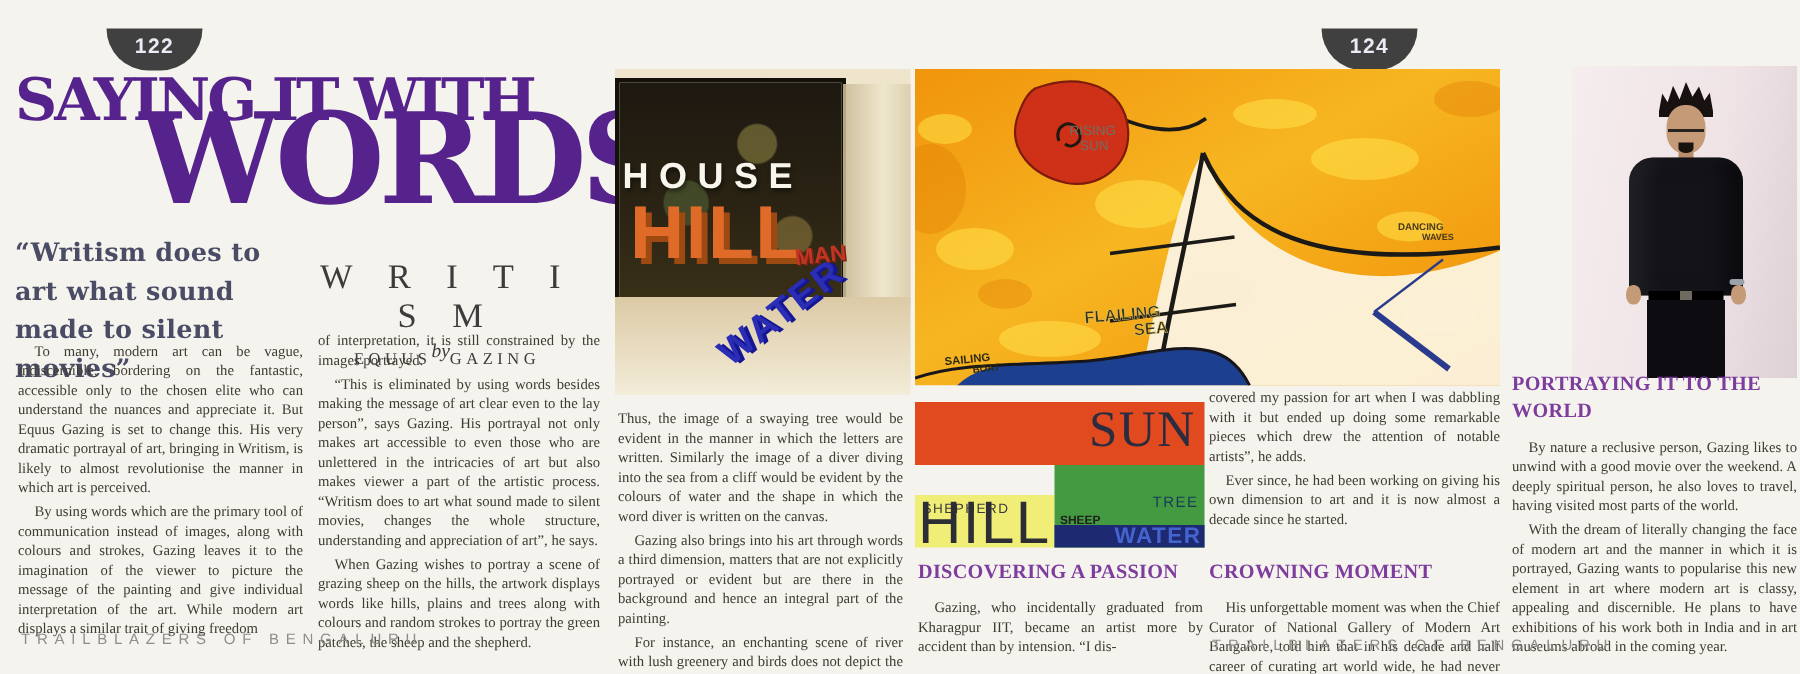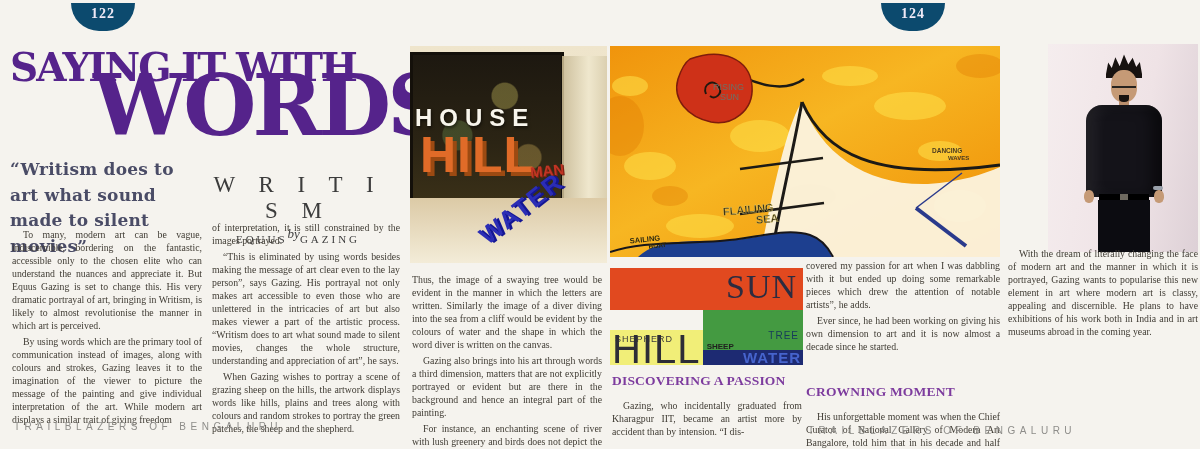--- a/index.html
+++ b/index.html
@@ -4,24 +4,24 @@
 <style>
   html,body{margin:0;padding:0;}
   body{
     width:1200px;height:449px;position:relative;overflow:hidden;
     background:#f5f3ee;
     font-family:"Liberation Serif", serif;
   }
   .abs{position:absolute;}
   
   .page-badge{
-    position:absolute;top:3px;width:64px;height:28px;
-    background:#0c4a6e;border-radius:0 0 34px 34px;
+    position:absolute;top:19px;width:64px;height:28px;
+    background:#404040;border-radius:0 0 34px 34px;
     color:#efe9f6;text-align:center;
-    font-family:Liberation Serif, serif;font-size:14px;font-weight:bold;
+    font-family:Liberation Sans, sans-serif;font-size:14px;font-weight:bold;
     line-height:22px;letter-spacing:1px;
   }
   #badge-122{left:71px;}
   #badge-124{left:881px;}
   
   .title-1{
     left:10px;top:48px;
     font-family:"DejaVu Serif",serif;font-weight:bold;
     font-size:39px;letter-spacing:-2px;color:#55238b;line-height:1;
   }
@@ -43,21 +43,21 @@
   .logo .by{font-size:13px;font-style:italic;letter-spacing:0;vertical-align:super;}
   
   .col{position:absolute;color:#3f3b33;font-size:9.8px;line-height:1.33;text-align:justify;}
   .col p{margin:0 0 3px 0;}
   .col p.ind{text-indent:11px;}
   .sec-head{
     font-family:"Liberation Serif",serif;font-weight:bold;
     font-size:13.5px;color:#7d3c9e;letter-spacing:0.2px;
     margin:0 0 9px 0;text-align:left;
   }
-  .sec-head.mid{margin:30px 0 9px 0;}
+  .sec-head.mid{margin:19px 0 9px 0;}
   #col1{left:12px;top:228px;width:190px;}
   #col2{left:212px;top:221px;width:188px;}
   #col3{left:412px;top:273px;width:190px;}
   #col4{left:612px;top:372px;width:190px;}
   #col5{left:806px;top:259px;width:194px;}
   #col6{left:1008px;top:247px;width:190px;}
   
   .footer{
     position:absolute;font-family:"Liberation Sans",sans-serif;
     font-size:10px;letter-spacing:4.5px;color:#8e8d8a;
@@ -269,18 +269,20 @@
   <div class="shirt"></div>
   <div class="hand-l"></div>
   <div class="hand-r"></div>
   <div class="watch"></div>
   <div class="belt"></div>
   <div class="buckle"></div>
   <div class="pants"></div>
 </div>
 
 <div class="col" id="col6">
+  <h2 class="sec-head">PORTRAYING IT TO THE WORLD</h2>
+  <p class="ind">By nature a reclusive person, Gazing likes to unwind with a good movie over the weekend. A deeply spiritual person, he also loves to travel, having visited most parts of the world.</p>
   <p class="ind">With the dream of literally changing the face of modern art and the manner in which it is portrayed, Gazing wants to popularise this new element in art where modern art is classy, appealing and discernible. He plans to have exhibitions of his work both in India and in art museums abroad in the coming year.</p>
 
 </div>
 
 <div class="footer" id="footer-left">TRAILBLAZERS OF BENGALURU</div>
 <div class="footer" id="footer-right">TRAILBLAZERS OF BENGALURU</div>
 
 </body></html>

